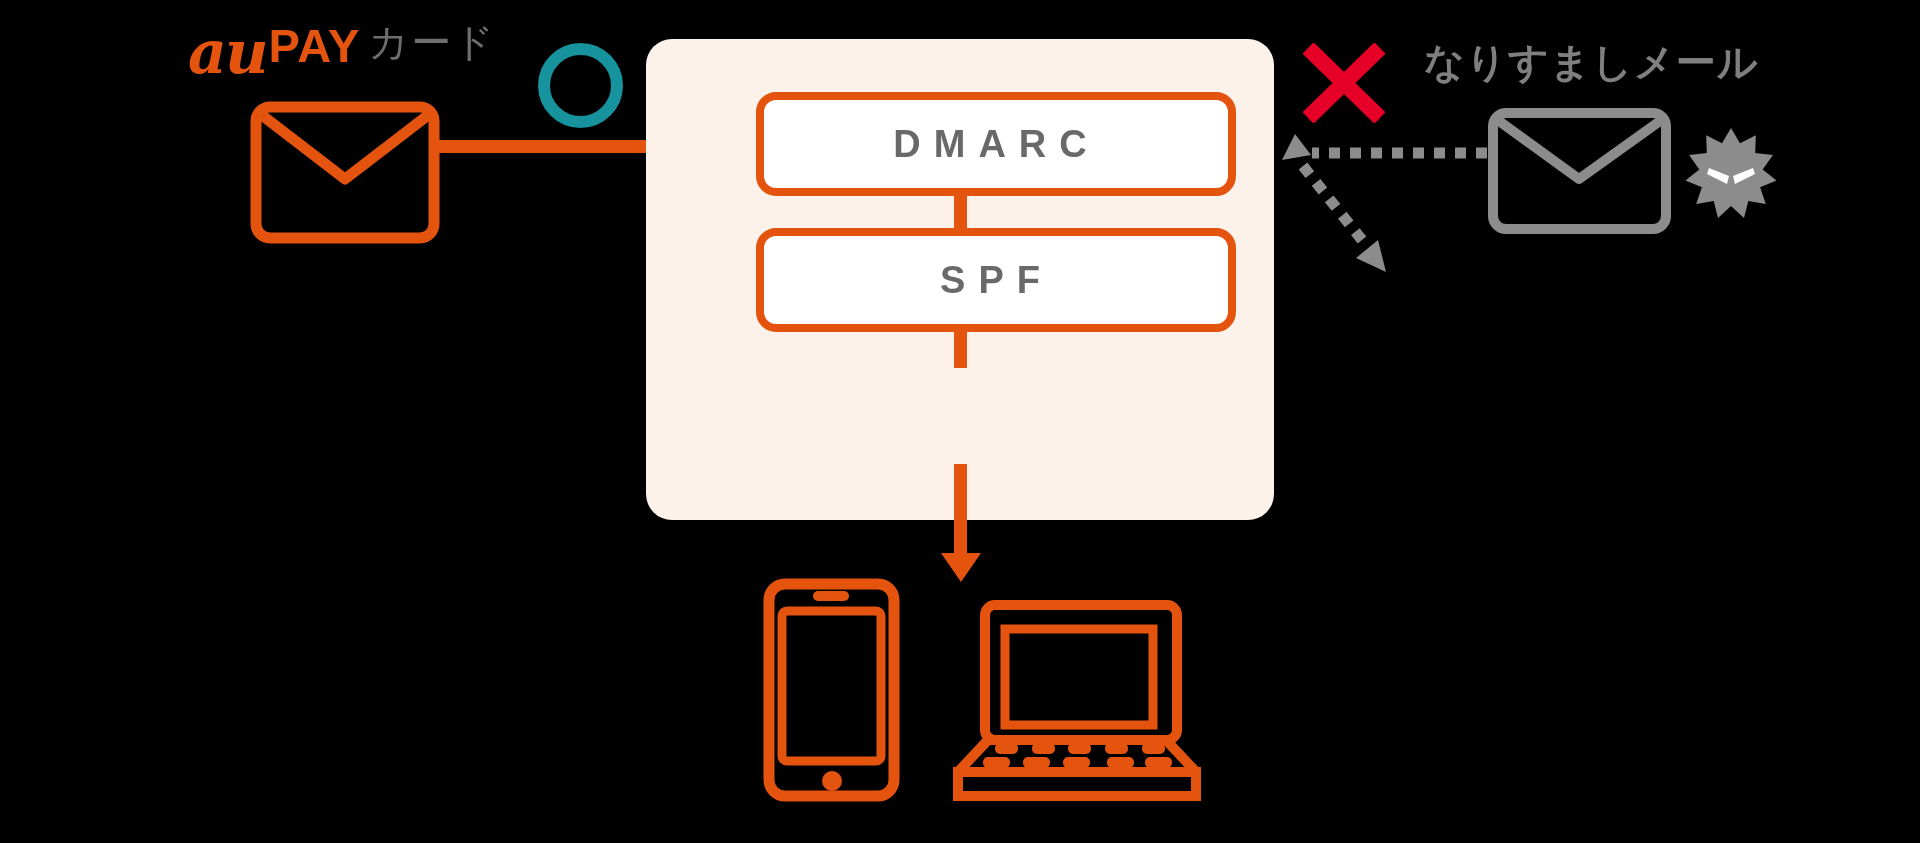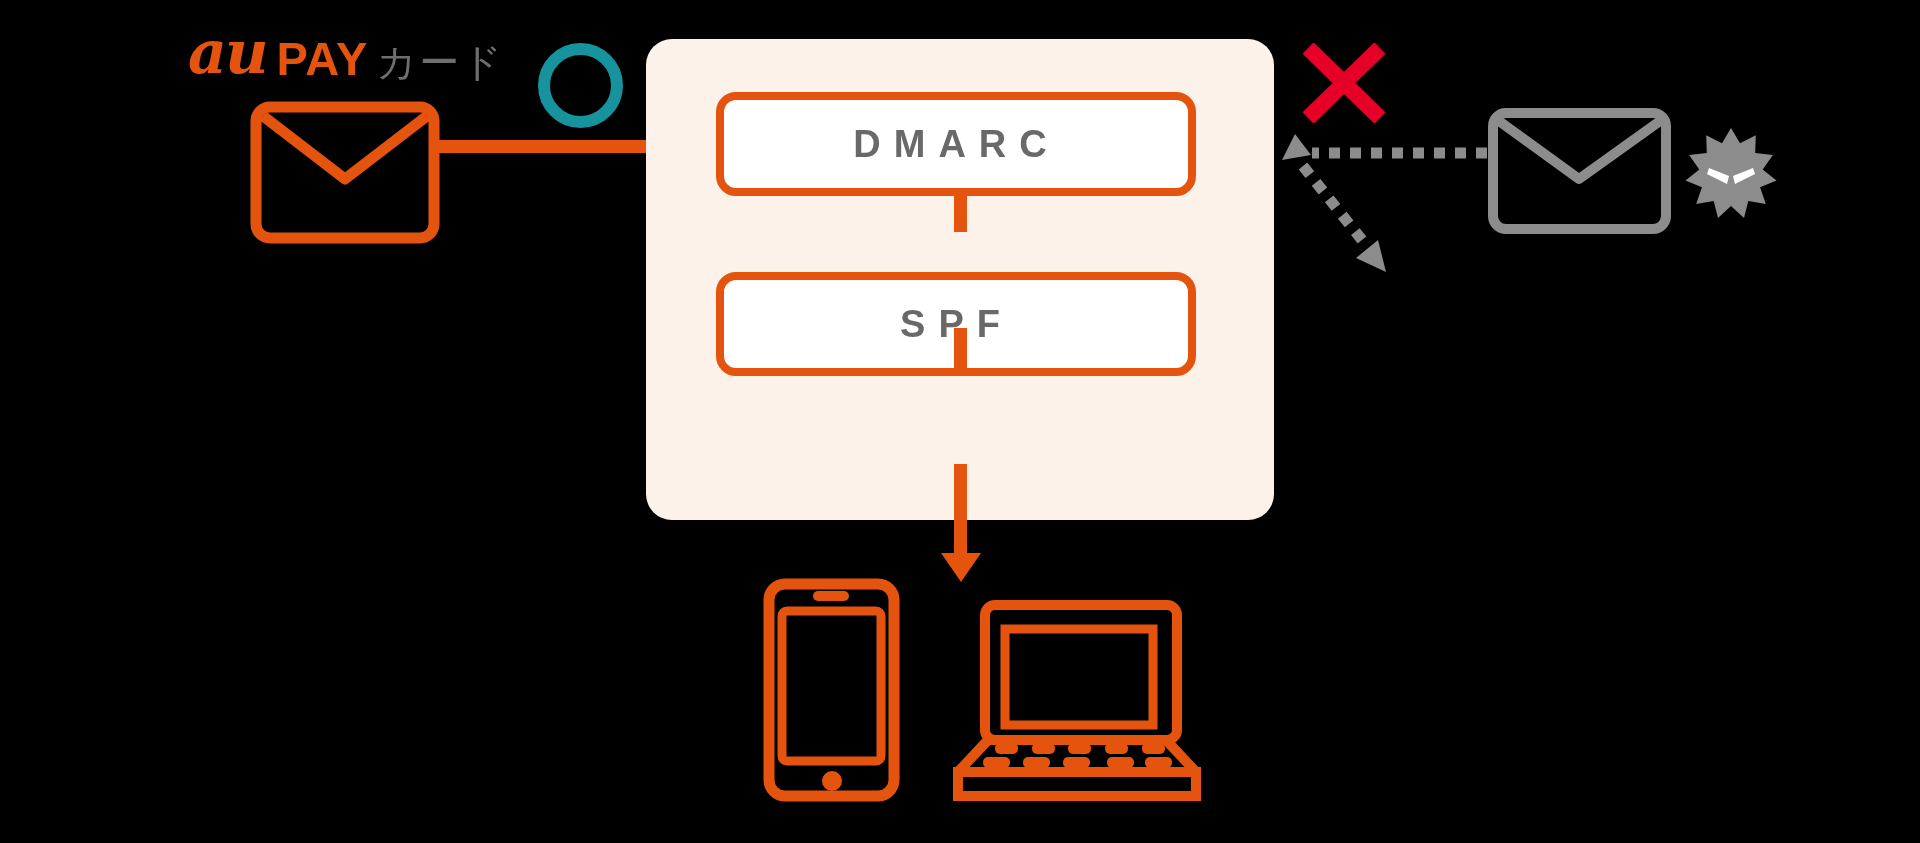--- a/index.html
+++ b/index.html
@@ -4,28 +4,28 @@
 <style>
   html,body{margin:0;padding:0;background:#000;}
   #stage{
     position:relative;width:1920px;height:843px;overflow:hidden;
     background:var(--background,#000);
     font-family:"Liberation Sans", sans-serif;
   }
   .abs{position:absolute;}
 
   
-  #brand{left:188px;top:22px;display:flex;align-items:flex-end;white-space:nowrap;}
+  #brand{left:188px;top:22px;display:flex;align-items:flex-start;white-space:nowrap;}
   .brand-au{
     font-family:"DejaVu Serif", serif;font-style:italic;font-weight:bold;
     font-size:60px;line-height:1;color:var(--orange);letter-spacing:-2px;
   }
   .brand-pay{
     font-size:47px;line-height:1;font-weight:800;color:var(--orange);
-    margin-left:10px;letter-spacing:1px;
+    margin-left:2px;letter-spacing:1px;
   }
   .brand-card{
     font-size:40px;line-height:1;font-weight:400;color:var(--graytext2);
     margin-left:8px;letter-spacing:2px;
   }
 
   
   #ok-circle{
     left:538px;top:43px;width:61px;height:61px;border-radius:50%;
     border:12px solid var(--teal);background:transparent;
@@ -33,28 +33,28 @@
 
   
   #delivery-line{left:430px;top:140px;width:296px;height:13px;background:var(--orange);}
 
   
   #auth-panel{
     left:646px;top:39px;width:628px;height:481px;border-radius:26px;
     background:var(--cream);
   }
   .auth-box{
-    position:absolute;left:716px;width:480px;height:104px;box-sizing:border-box;
+    position:absolute;left:756px;width:480px;height:104px;box-sizing:border-box;
     background:#fff;border:8px solid var(--orange);border-radius:20px;
     display:flex;align-items:center;justify-content:center;
     font-size:38px;font-weight:600;color:var(--boxtext);
     letter-spacing:13px;padding-left:1px;
   }
   #box-dmarc{top:92px;}
-  #box-spf{top:228px;margin-top:44px;}
+  #box-spf{top:228px;}
   #box-dkim{top:364px;}
   .connector{position:absolute;left:954px;width:13px;background:var(--orange);}
   #conn-1{top:196px;height:36px;}
   #conn-2{top:328px;height:40px;}
   #delivery-arrow-shaft{top:464px;height:90px;}
   #delivery-arrow-head{
     left:941px;top:553px;width:0;height:0;
     border-left:20px solid transparent;border-right:20px solid transparent;
     border-top:29px solid var(--orange);
   }
@@ -105,20 +105,21 @@
   <div id="conn-1" class="connector"></div>
   <div id="conn-2" class="connector"></div>
   <div id="delivery-arrow-shaft" class="connector"></div>
   <div id="delivery-arrow-head" class="abs"></div>
 
   <svg class="abs" style="left:1303px;top:43px" width="82" height="80" viewBox="0 0 82 80">
     <line class="st-r" x1="5" y1="5" x2="77" y2="75" stroke-width="16"></line>
     <line class="st-r" x1="77" y1="5" x2="5" y2="75" stroke-width="16"></line>
   </svg>
 
+  <div id="spoof-label" class="abs">なりすましメール</div>
 
   <svg class="abs" style="left:1270px;top:130px" width="240" height="160" viewBox="0 0 240 160">
     <line class="st-g" x1="217" y1="23" x2="42" y2="23" stroke-width="11" stroke-dasharray="11 10"></line>
     <polygon class="fl-g" points="12,30 41,25 25,4"></polygon>
     <line class="st-g" x1="33" y1="36" x2="92" y2="110" stroke-width="11" stroke-dasharray="11 10"></line>
     <polygon class="fl-g" points="116,142 86,128 108,110"></polygon>
   </svg>
 
   <svg class="abs" style="left:1487px;top:107px" width="185" height="128" viewBox="0 0 185 128">
     <rect class="st-g" x="6" y="6" width="173" height="116" rx="13" stroke-width="10"></rect>

